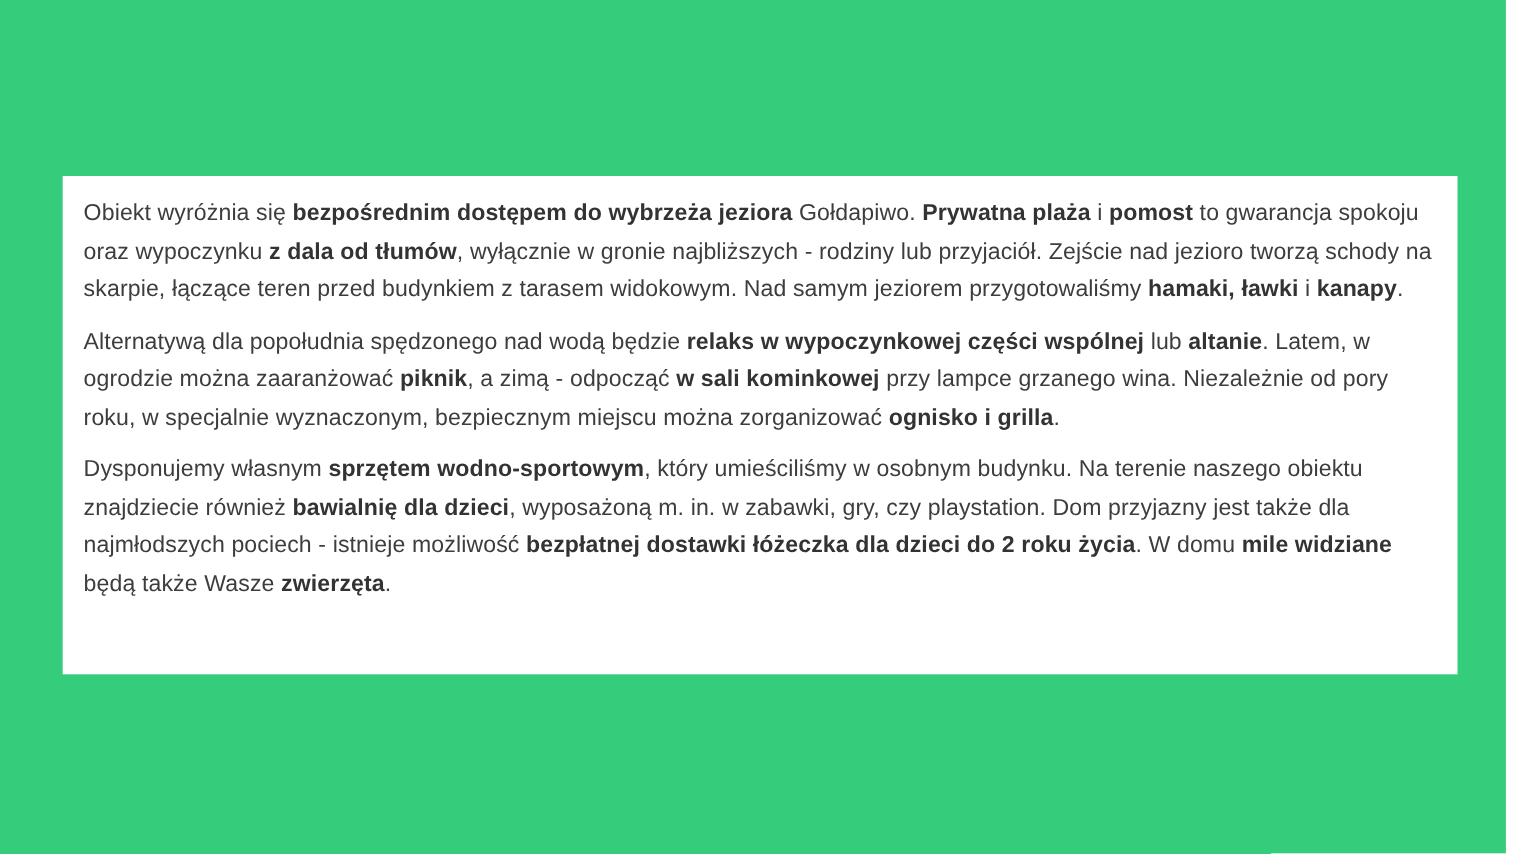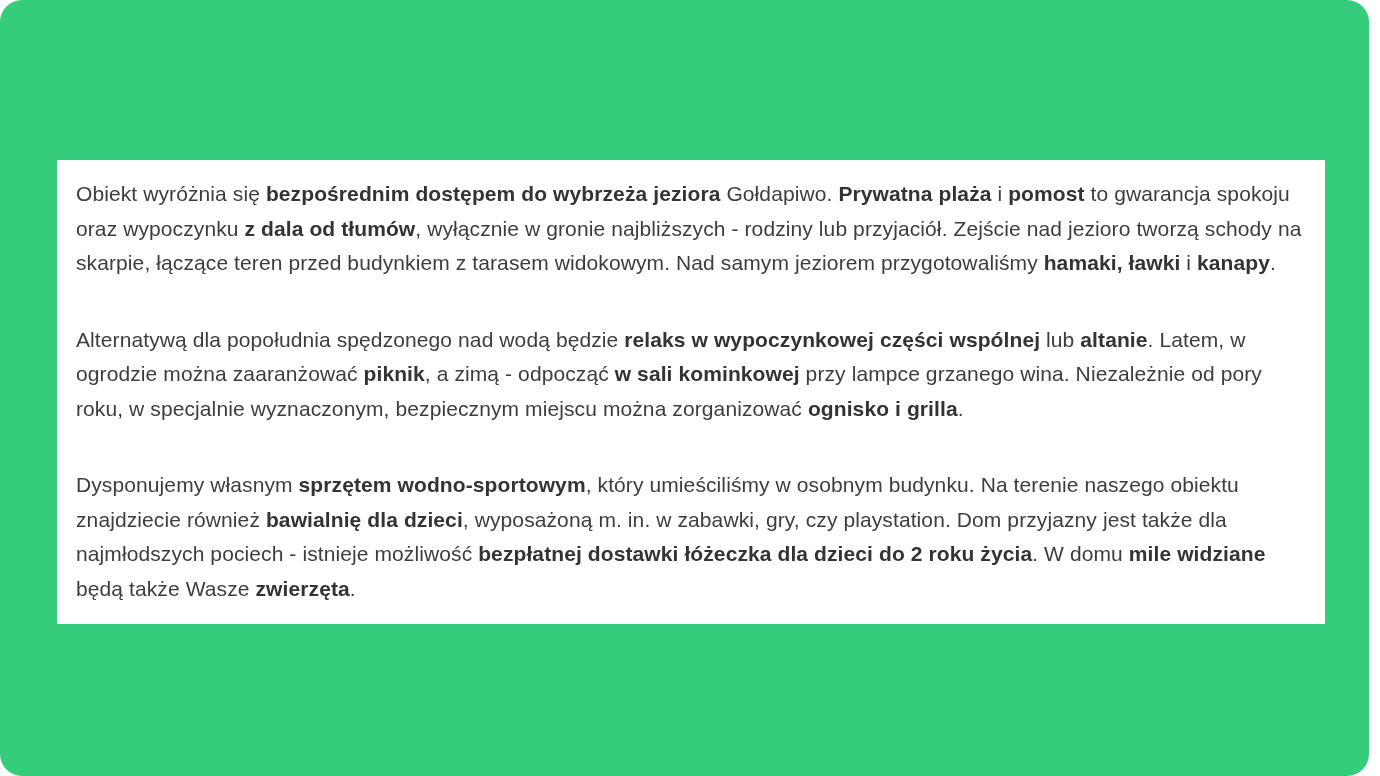--- a/index.html
+++ b/index.html
@@ -10,42 +10,41 @@
     width: 1380px;
     height: 776px;
     overflow: hidden;
     font-family: "Liberation Sans", "DejaVu Sans", sans-serif;
   }
   .page {
     position: relative;
     width: 1369px;
     height: 776px;
     background: #35cd7b;
-    border-radius: 22px;
   }
   .card {
     position: absolute;
     left: 57px;
     top: 160px;
     width: 1268px;
     min-height: 453px;
     box-sizing: border-box;
     background: #ffffff;
     padding: 17px 22px 18px 19px;
   }
   .card p {
     margin: 0;
     font-size: 21px;
     line-height: 34.5px;
     letter-spacing: 0.1px;
     color: #3d3d3d;
     font-weight: 400;
   }
   .card p + p {
-    margin-top: 42px;
+    margin-top: 13px;
   }
   .card p strong {
     font-weight: 700;
     color: #333333;
   }
 </style>
 </head>
 <body>
 
 <div class="page" style="background: rgb(53, 205, 123);">

